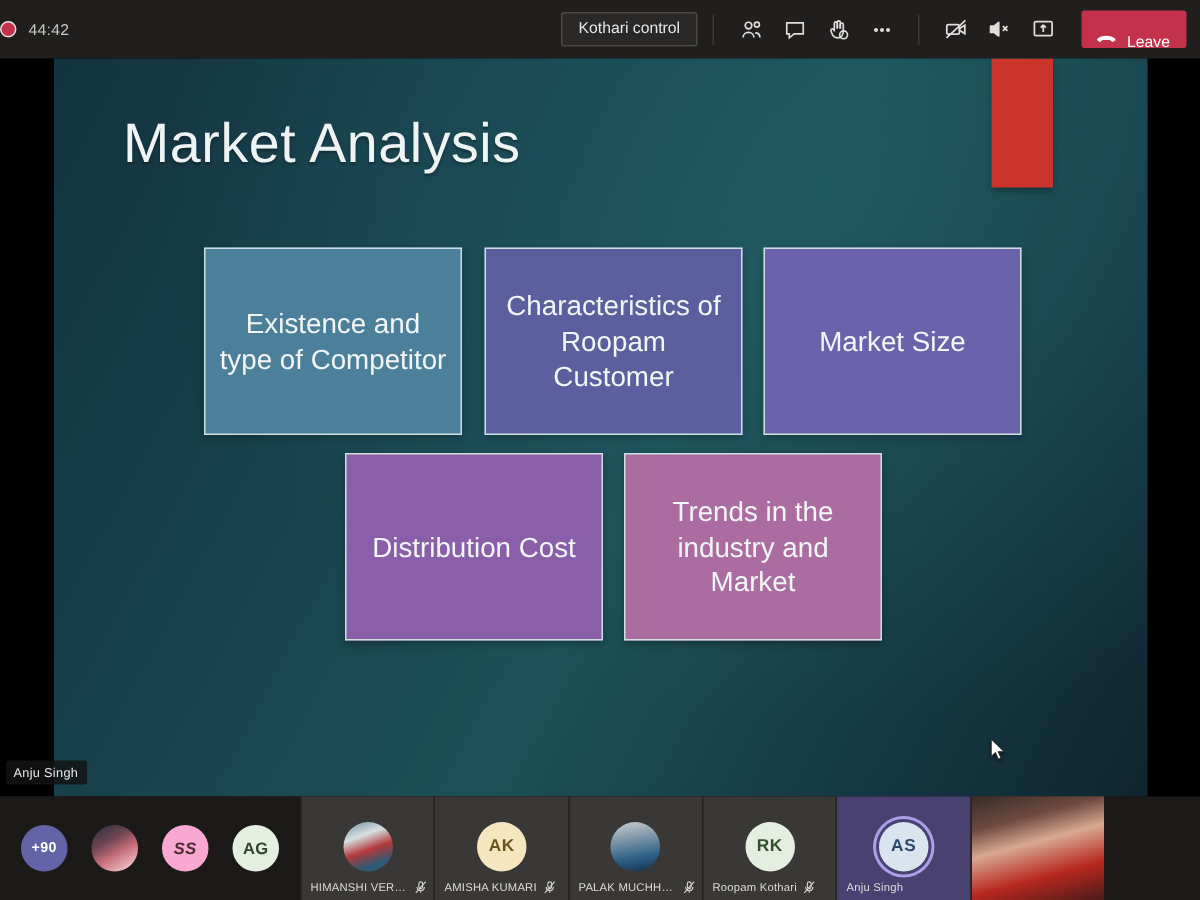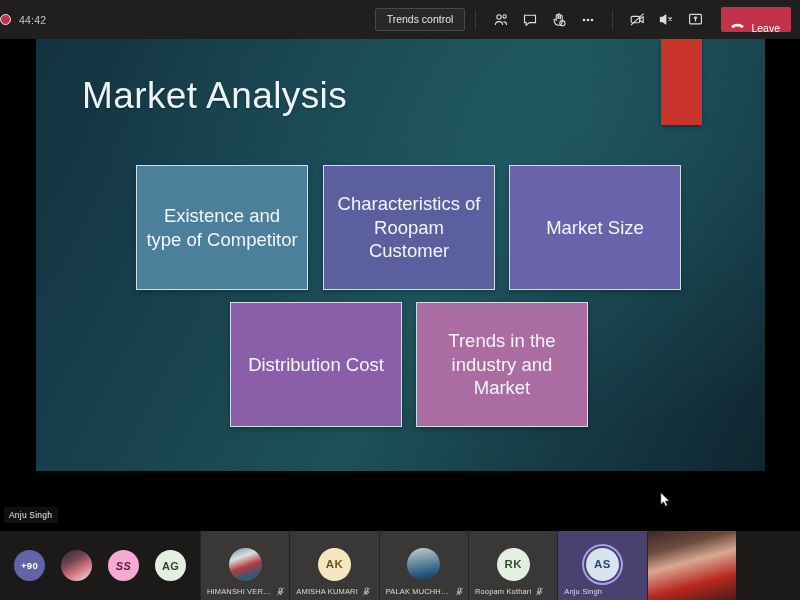--- a/index.html
+++ b/index.html
@@ -110,21 +110,21 @@
     width: 800px;
     height: 492px;
     background: #000;
   }
 
   .slide {
     position: absolute;
     left: 36px;
     top: 0px;
     width: 729px;
-    height: 432px;
+    height: 492px;
     background:
       radial-gradient(ellipse at 72% 18%, rgba(35,95,105,.55) 0%, rgba(0,0,0,0) 62%),
       linear-gradient(118deg, #13323f 0%, #18404d 28%, #1d5159 55%, #14343f 84%, #0f2630 100%);
     overflow: hidden;
   }
 
   .slide-title {
     position: absolute;
     left: 46px;
     top: 36px;
@@ -292,21 +292,21 @@
 
   <div class="topbar">
 
     <div class="rec-group">
       <div class="rec-dot"></div>
       <span class="rec-time">44:42</span>
     </div>
 
     <div class="topbar-right">
 
-      <div class="req-control">Trends control</div>
+      <div class="req-control">Kothari control</div>
 
       <div class="divider"></div>
 
       <div class="icon-btn">
         <span>
           <svg width="16" height="16" viewBox="0 0 16 16" fill="none" stroke="currentColor" stroke-width="1.1">
             <circle cx="6" cy="5" r="2.2"></circle>
               <path d="M2.4 13c0-2.1 1.6-3.4 3.6-3.4S9.6 10.9 9.6 13"></path>
             <circle cx="11.6" cy="4.4" r="1.7"></circle>
               <path d="M10.4 9.9c2 0 3.2 1.2 3.2 3.1"></path>

